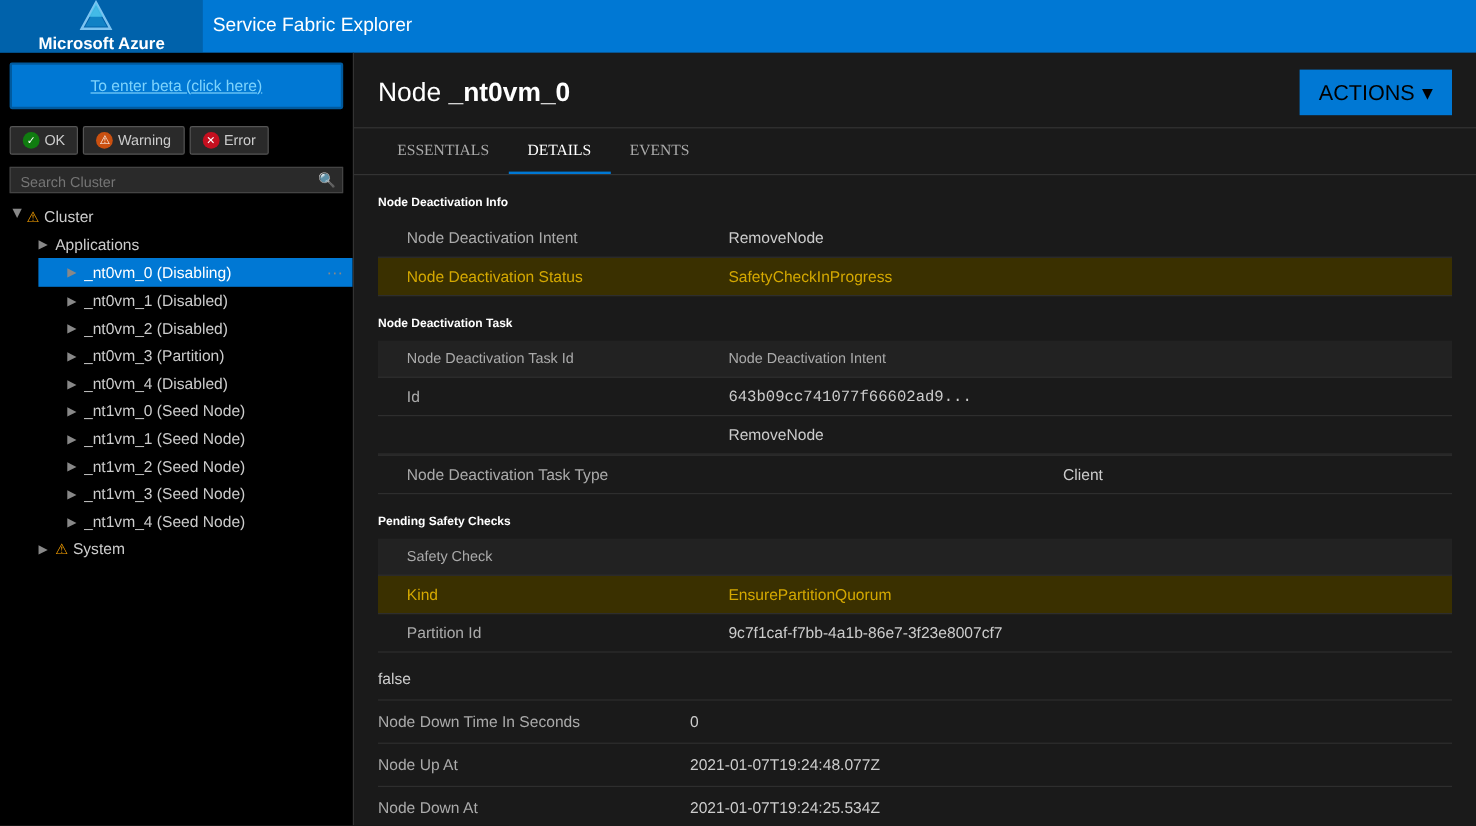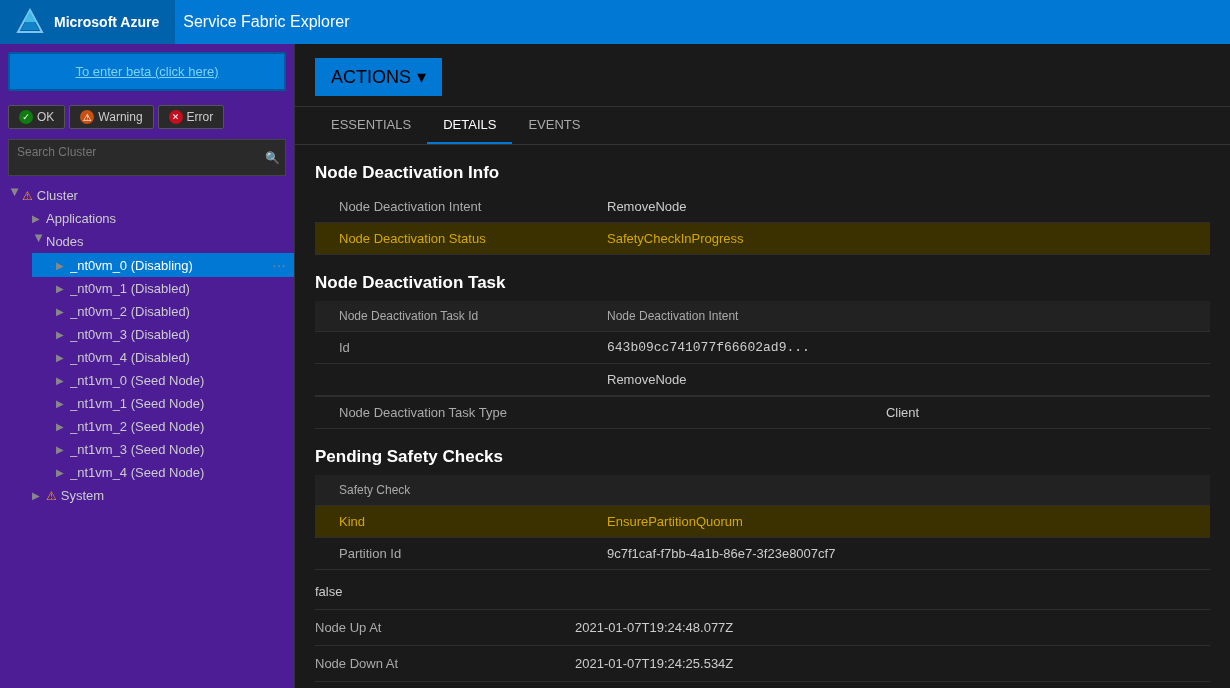--- a/index.html
+++ b/index.html
@@ -2,46 +2,46 @@
 <html><head>
   <meta charset="utf-8">
   <style>
     * { box-sizing: border-box; margin: 0; padding: 0; }
     body { font-family: 'Segoe UI', Arial, sans-serif; background: #1a1a1a; color: #ccc; font-size: 13px; overflow: hidden; width: 1230px; height: 688px; }
 
     
     .topnav {
       display: flex; align-items: center; background: #0078d4; height: 44px; padding: 0 12px;
     }
-    .topnav-brand { background: #0062ab; color: #fff; font-weight: 700; font-size: 14px; padding: 0 16px; height: 44px; display: flex; align-items: center; margin-left: -12px; margin-right: 8px; }
+    .topnav-brand { background: #0062ab; color: #fff; font-weight: 700; font-size: 14px; padding: 0 32px; height: 44px; display: flex; align-items: center; margin-left: -12px; margin-right: 8px; flex-direction: column; }
     .topnav-logo { width: 28px; height: 28px; margin-right: 10px; }
     .topnav-title { color: #fff; font-size: 16px; font-weight: 400; flex: 1; }
     .topnav-right { display: flex; align-items: center; gap: 10px; color: #fff; font-size: 12px; }
     .refresh-label { color: #cce4f6; font-size: 11px; letter-spacing: 1px; }
     .refresh-rate { color: #fff; font-size: 12px; font-weight: 600; }
     .refresh-off { color: #cce4f6; font-size: 11px; }
     .refresh-slider { width: 90px; accent-color: #fff; }
     .refresh-fast { color: #fff; font-size: 11px; letter-spacing: 1px; }
     .topnav-icon { width: 28px; height: 28px; border-radius: 50%; background: rgba(255,255,255,0.15); display: flex; align-items: center; justify-content: center; cursor: pointer; color: #fff; font-size: 14px; }
 
     
     .main-layout { display: flex; height: calc(688px - 44px); }
 
     
-    .sidebar { width: 295px; min-width: 295px; background: #4c1d95; display: flex; flex-direction: column; border-right: 1px solid #333; overflow: hidden; }
+    .sidebar { width: 295px; min-width: 295px; background: #000000; display: flex; flex-direction: column; border-right: 1px solid #333; overflow: hidden; }
     .sidebar-beta { background: #0078d4; color: #fff; text-align: center; padding: 10px; font-size: 13px; cursor: pointer; border: 2px solid #005a9e; margin: 8px; border-radius: 2px; }
     .sidebar-beta span { color: #7dd3fc; text-decoration: underline; cursor: pointer; }
     .sidebar-status { display: flex; gap: 4px; padding: 6px 8px; }
     .status-btn { display: flex; align-items: center; gap: 4px; border: 1px solid #555; background: #2a2a2a; color: #ccc; padding: 4px 10px; border-radius: 2px; cursor: pointer; font-size: 12px; }
     .status-btn .dot { width: 14px; height: 14px; border-radius: 50%; display: flex; align-items: center; justify-content: center; font-size: 9px; }
     .dot-ok { background: #107c10; color: #fff; }
     .dot-warn { background: #ca5010; color: #fff; }
     .dot-err { background: #c50f1f; color: #fff; }
     .sidebar-search { position: relative; margin: 4px 8px 4px 8px; }
-    .sidebar-search input { width: 100%; background: #2a2a2a; border: 1px solid #444; color: #ccc; padding: 5px 28px 16px 8px; font-size: 12px; border-radius: 0; outline: none; }
+    .sidebar-search input { width: 100%; background: #2a2a2a; border: 1px solid #444; color: #ccc; padding: 5px 28px 1px 8px; font-size: 12px; border-radius: 0; outline: none; }
     .sidebar-search-icon { position: absolute; right: 6px; top: 50%; transform: translateY(-50%); color: #888; font-size: 12px; }
     .sidebar-tree { flex: 1; overflow-y: auto; padding: 4px 0; }
     .tree-item { display: flex; align-items: center; padding: 4px 8px; cursor: pointer; color: #ccc; font-size: 13px; }
     .tree-item.selected { background: #0078d4; color: #fff; }
     .tree-arrow { width: 14px; font-size: 10px; color: #888; flex-shrink: 0; }
     .tree-arrow.open { transform: rotate(90deg); display: inline-block; }
     .tree-icon { margin-right: 4px; font-size: 12px; flex-shrink: 0; }
     .warn-icon { color: #ffa500; }
     .tree-label { flex: 1; white-space: nowrap; overflow: hidden; text-overflow: ellipsis; }
     .tree-dots { color: #888; font-size: 14px; }
@@ -49,27 +49,27 @@
     .tree-children .tree-item { padding-left: 16px; }
     .tree-children .tree-children .tree-item { padding-left: 24px; }
 
     
     .content { flex: 1; background: #1a1a1a; display: flex; flex-direction: column; overflow: hidden; }
     .content-header { display: flex; align-items: center; justify-content: space-between; padding: 14px 20px 10px 20px; border-bottom: 1px solid #333; }
     .node-title { font-size: 22px; font-weight: 300; color: #fff; }
     .node-title strong { font-weight: 700; }
     .actions-btn { background: #0078d4; color: #000000; border: none; padding: 8px 16px; font-size: 18px; cursor: pointer; display: flex; align-items: center; gap: 6px; }
     .tabs { display: flex; gap: 0; padding: 0 20px; border-bottom: 1px solid #333; }
-    .tab { padding: 10px 16px; color: #aaa; cursor: pointer; font-size: 13px; border-bottom: 2px solid transparent; }
+    .tab { padding: 10px 16px; color: #aaa; cursor: pointer; font-size: 13px; border-bottom: 2px solid transparent; font-family: Liberation Serif, serif; }
     .tab.active { color: #fff; border-bottom: 2px solid #0078d4; }
 
     
     .details { flex: 1; overflow-y: auto; padding: 0 20px 20px 20px; }
 
-    .section-title { font-size: 17px; font-weight: 600; color: #fff; margin: 18px 0 8px 0; }
+    .section-title { font-size: 10px; font-weight: 600; color: #fff; margin: 18px 0 8px 0; }
     .info-table { width: 100%; border-collapse: collapse; margin-bottom: 4px; }
     .info-table tr { border-bottom: 1px solid #2e2e2e; }
     .info-table tr.highlighted { background: #3a3000; }
     .info-table td { padding: 8px 12px; vertical-align: middle; }
     .info-table td:first-child { color: #aaa; font-size: 13px; padding-left: 24px; width: 280px; }
     .info-table td.key-highlighted { color: #d4a800; font-weight: 500; }
     .info-table td.val-highlighted { color: #d4a800; }
     .info-table td.val-normal { color: #ccc; }
     .info-table th { padding: 8px 12px; color: #aaa; font-size: 12px; font-weight: 500; text-align: left; background: #222; border-bottom: 1px solid #2e2e2e; }
     .info-table th:first-child { padding-left: 24px; width: 280px; }
@@ -129,41 +129,37 @@
         <span class="tree-icon warn-icon">⚠</span>
         <span class="tree-label">Cluster</span>
       </div>
 
       <div class="tree-children">
         <div class="tree-item">
           <span class="tree-arrow">▶</span>
           <span class="tree-label">Applications</span>
         </div>
 
-        <div class="tree-item">
-          <span class="tree-arrow open">▶</span>
-          <span class="tree-label">Nodes</span>
-        </div>
         <div class="tree-children">
           <div class="tree-item selected">
             <span class="tree-arrow">▶</span>
             <span class="tree-label">_nt0vm_0 (Disabling)</span>
             <span class="tree-dots">···</span>
           </div>
           <div class="tree-item">
             <span class="tree-arrow">▶</span>
             <span class="tree-label">_nt0vm_1 (Disabled)</span>
           </div>
           <div class="tree-item">
             <span class="tree-arrow">▶</span>
             <span class="tree-label">_nt0vm_2 (Disabled)</span>
           </div>
           <div class="tree-item">
             <span class="tree-arrow">▶</span>
-            <span class="tree-label">_nt0vm_3 (Disabled)</span>
+            <span class="tree-label">_nt0vm_3 (Partition)</span>
           </div>
           <div class="tree-item">
             <span class="tree-arrow">▶</span>
             <span class="tree-label">_nt0vm_4 (Disabled)</span>
           </div>
           <div class="tree-item">
             <span class="tree-arrow">▶</span>
             <span class="tree-label">_nt1vm_0 (Seed Node)</span>
           </div>
           <div class="tree-item">
@@ -188,20 +184,24 @@
           <span class="tree-arrow">▶</span>
           <span class="tree-icon warn-icon">⚠</span>
           <span class="tree-label">System</span>
         </div>
       </div>
     </div>
   </div>
 
   <div class="content">
     <div class="content-header">
+      <h1 class="node-title">
+        <span>Node</span>
+        <strong>_nt0vm_0</strong>
+      </h1>
       <button class="actions-btn">
         <span>ACTIONS</span>
         <span>▾</span>
       </button>
     </div>
     <div class="tabs">
       <div class="tab">
         <span>ESSENTIALS</span>
       </div>
       <div class="tab active">
@@ -278,20 +278,24 @@
               <td>Partition Id</td>
               <td class="val-normal">9c7f1caf-f7bb-4a1b-86e7-3f23e8007cf7</td>
             </tr>
           </tbody>
         </table>
 
         <div class="flat-row">
           <span class="val">false</span>
         </div>
         <div class="flat-row">
+          <span class="key">Node Down Time In Seconds</span>
+          <span class="val">0</span>
+        </div>
+        <div class="flat-row">
           <span class="key">Node Up At</span>
           <span class="val">2021-01-07T19:24:48.077Z</span>
         </div>
         <div class="flat-row">
           <span class="key">Node Down At</span>
           <span class="val">2021-01-07T19:24:25.534Z</span>
         </div>
 
       </div>
     </div>

